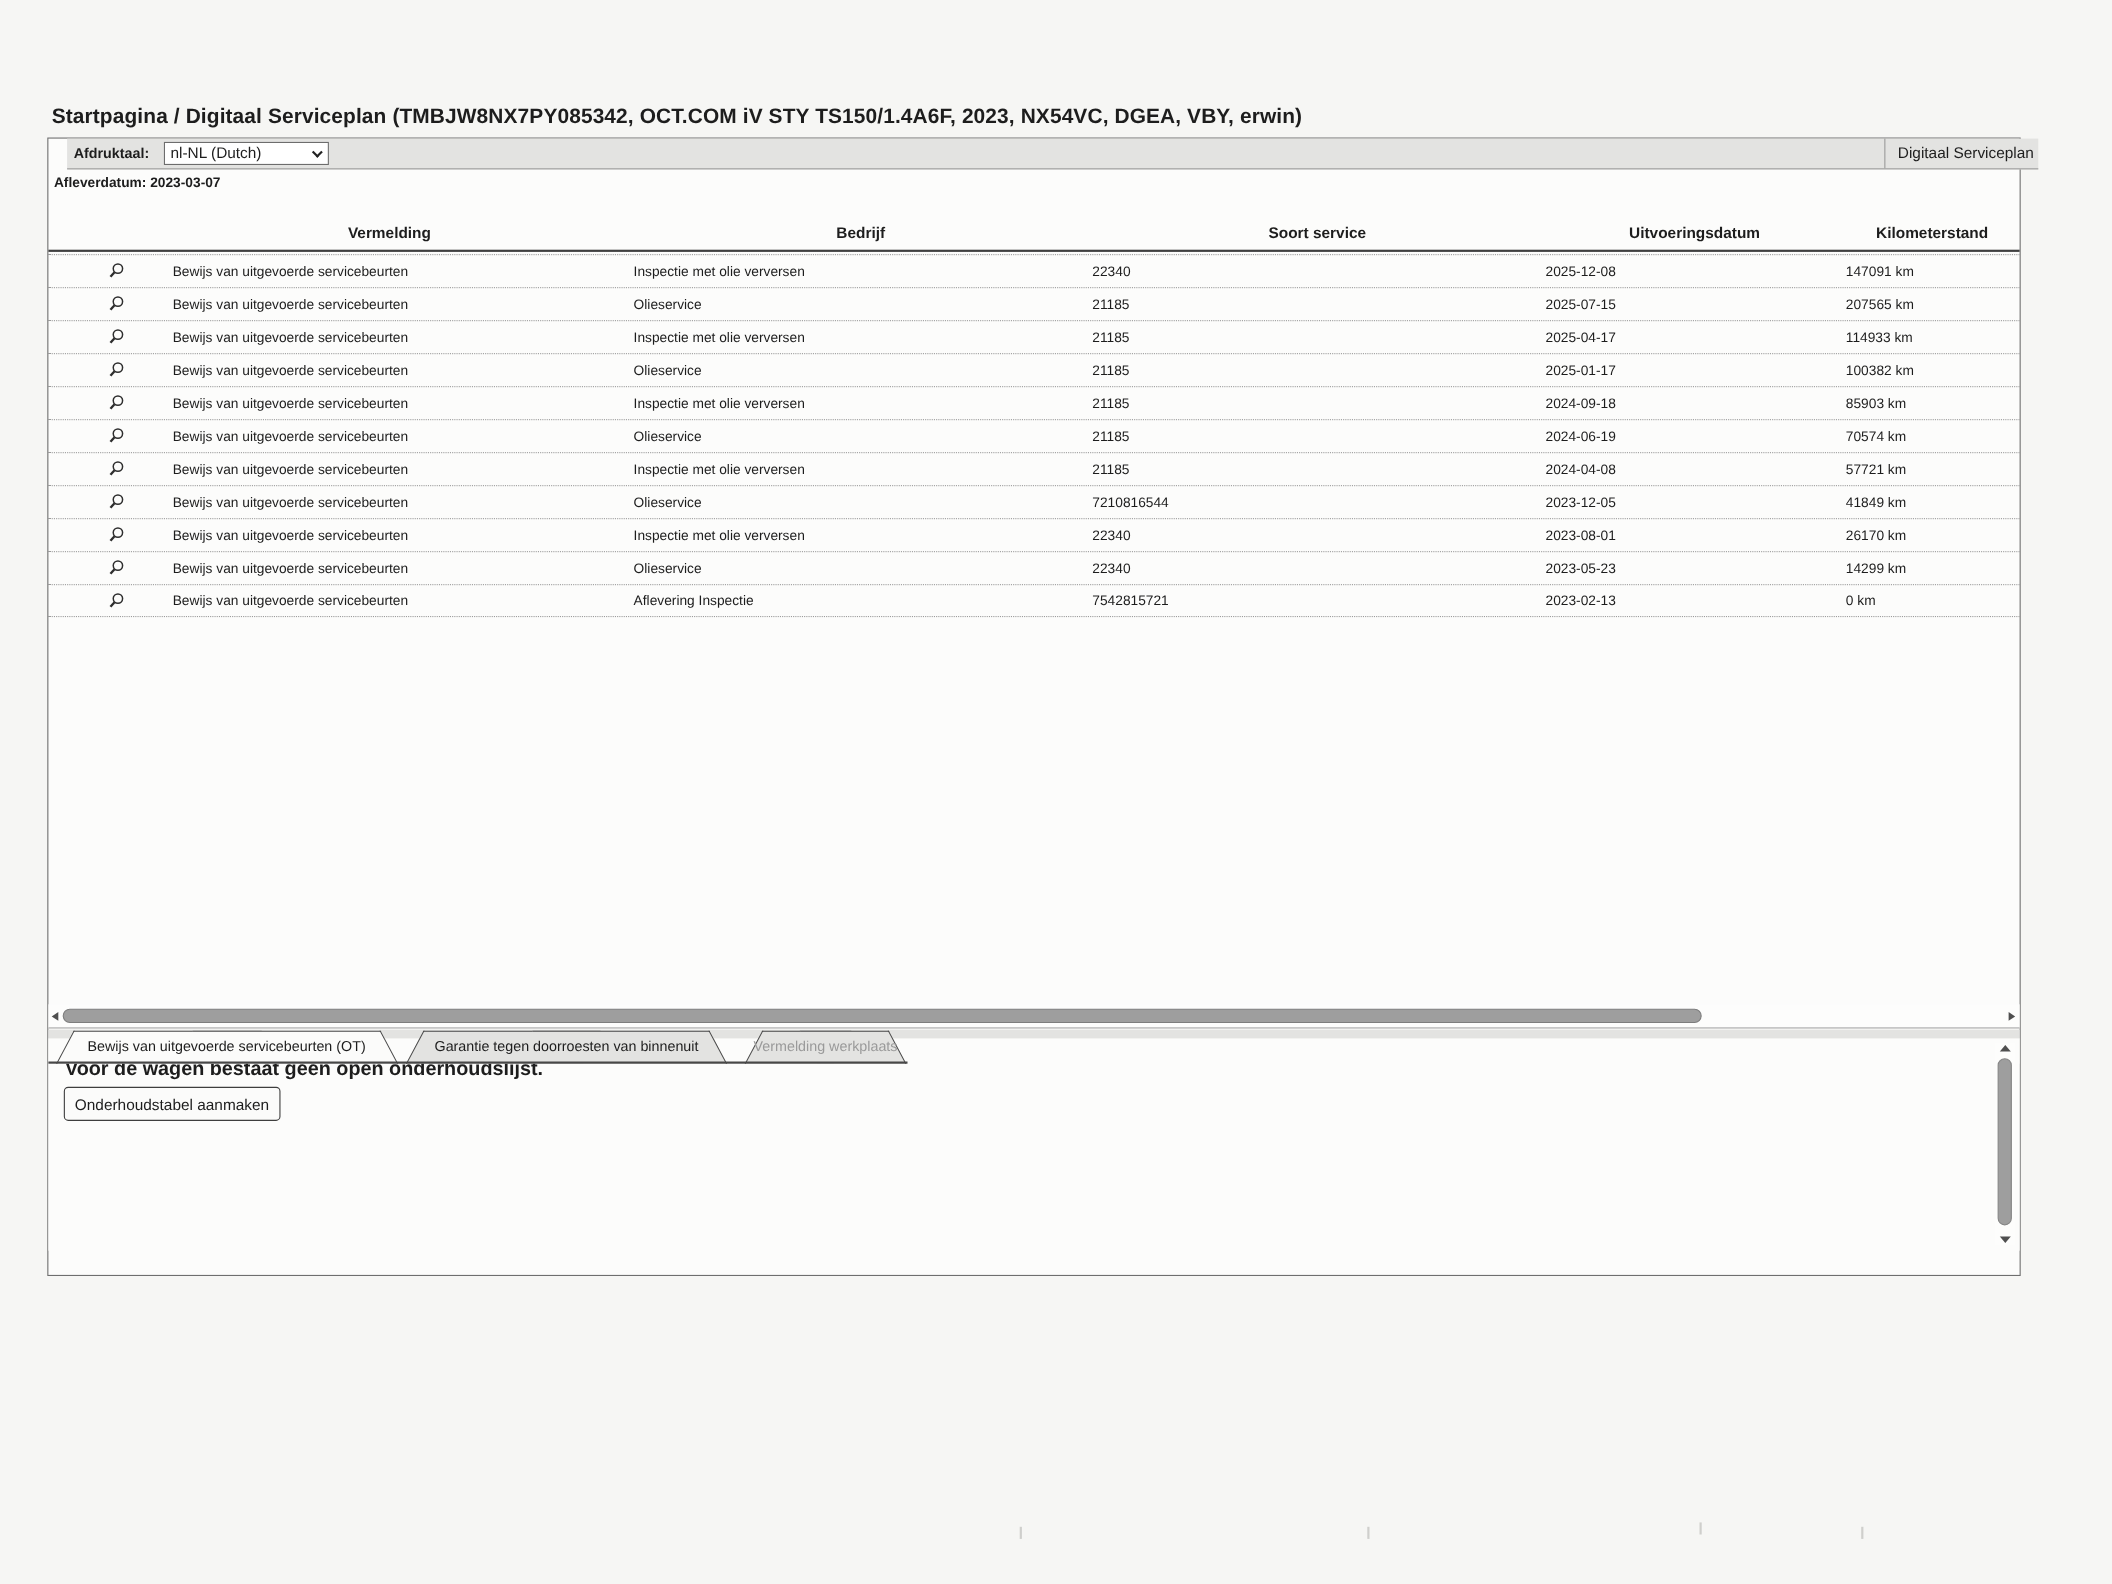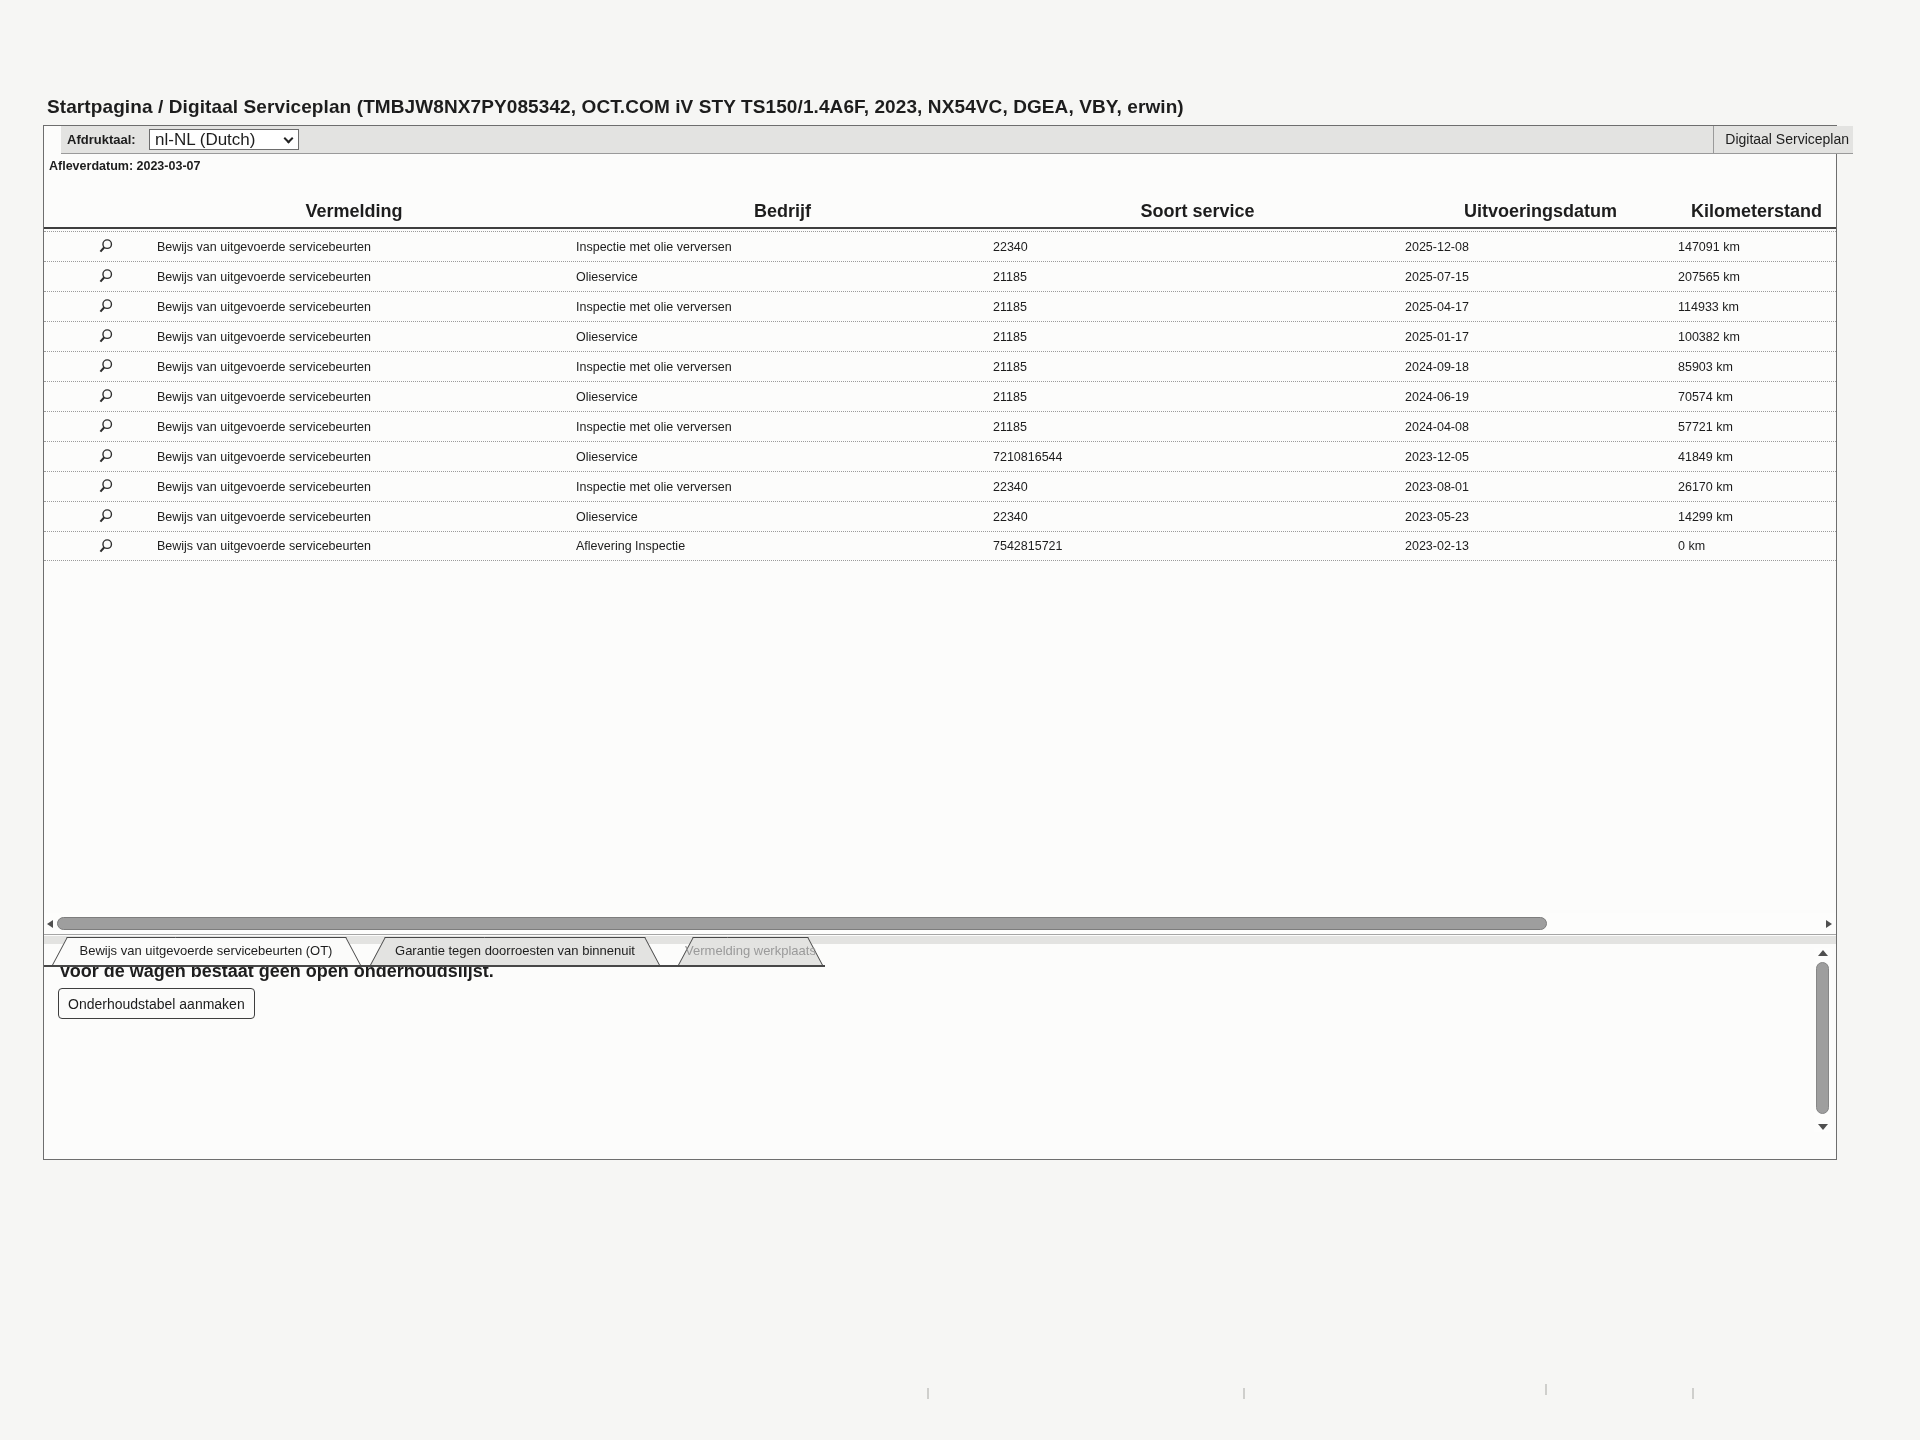--- a/index.html
+++ b/index.html
@@ -10,30 +10,30 @@
   html,body{margin:0;padding:0;width:1920px;height:1440px;overflow:hidden;
     background:var(--page-bg);font-family:"Liberation Sans","DejaVu Sans",sans-serif;color:var(--text);}
   .breadcrumb{position:absolute;left:47px;top:96px;font-size:19px;font-weight:bold;letter-spacing:.1px;}
   .panel{position:absolute;left:43px;top:125px;width:1794px;height:1035px;
     border:1px solid #6e6e6e;background:var(--panel-bg);}
   
   .topbar{position:absolute;left:17px;top:0;width:100%;height:28px;background:var(--bar-bg);
     border-bottom:1px solid #9a9a9a;}
   .lang-label{position:absolute;left:6px;top:0;line-height:27px;font-size:13px;font-weight:bold;}
   .select{position:absolute;left:88px;top:3px;width:150px;height:21px;background:#fff;
-    border:1px solid #6d6d6d;font-size:17px;padding:0 10px 0 5px;line-height:19px;cursor:pointer;}
+    border:1px solid #6d6d6d;font-size:14px;padding:0 10px 0 5px;line-height:19px;cursor:pointer;}
   .chev{position:absolute;right:6px;top:5px;width:7px;height:7px;border-right:2px solid #222;
     border-bottom:2px solid #222;transform:rotate(45deg);}
   .titlebox{position:absolute;right:0;top:0;height:27px;width:140px;border-left:1px solid #9a9a9a;
     text-align:right;padding-right:4px;line-height:27px;font-size:14px;}
   .afleverdatum{position:absolute;left:5px;top:33px;font-size:12.5px;font-weight:bold;}
   
   .grid{display:grid;grid-template-columns:90px 440px 417px 413px 273px auto;}
   .thead{position:absolute;left:0;top:70px;width:100%;height:33px;border-bottom:2px solid var(--border-dark);}
-  .thead .hc{line-height:31px;text-align:center;font-size:18px;font-weight:bold;}
+  .thead .hc{line-height:31px;text-align:center;font-size:14px;font-weight:bold;}
   .tbody{position:absolute;left:0;top:105px;width:100%;}
   .trow{height:30px;border-top:1px dotted #9b9b9b;align-items:center;font-size:12.5px;}
   .trow:last-child{border-bottom:1px dotted #9b9b9b;}
   .c0{display:flex;justify-content:flex-end;padding-right:20px;}
   .c1{padding-left:23px;} .c2,.c3{padding-left:2px;} .c4,.c5{padding-left:1px;}
   .mag{width:17px;height:17px;display:block;cursor:pointer;}
   
   .hscroll{position:absolute;left:0;top:787px;width:100%;height:22px;background:#fdfdfc;
     border-bottom:1px solid #a5a5a5;}
   .hthumb{position:absolute;left:13px;top:4px;width:1490px;height:13px;background:var(--thumb);

